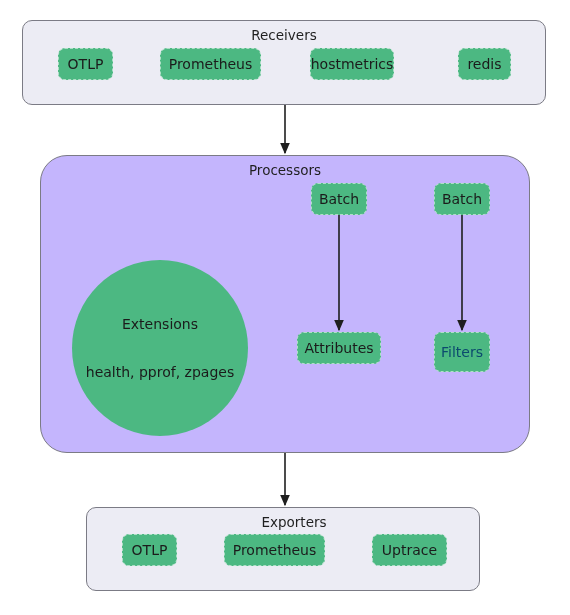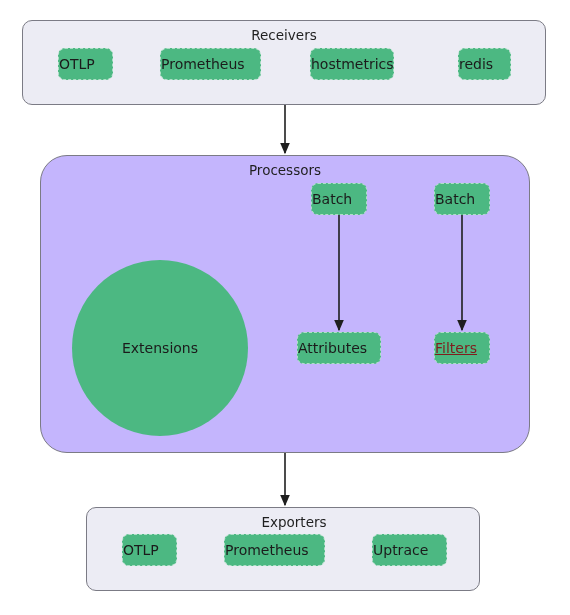--- a/index.html
+++ b/index.html
@@ -42,21 +42,21 @@
 
   
   .node {
     position: absolute;
     background: #4cb882;
     border: 1px dashed rgba(255,255,255,0.55);
     border-radius: 7px;
     box-sizing: border-box;
     display: flex;
     align-items: center;
-    justify-content: flex-start;
+    justify-content: center;
     color: #1b1b1b;
     font-size: 14px;
     white-space: nowrap;
   }
 
   
   .circle-node {
     position: absolute;
     background: #4cb882;
     border-radius: 50%;
@@ -98,31 +98,32 @@
       <span>hostmetrics</span>
     </div>
     <div class="node" style="left: 458px; top: 48px; width: 53px; height: 32px; background: rgb(76, 184, 130); color: rgb(27, 27, 27);">
       <span>redis</span>
     </div>
     <div class="group" style="left: 40px; top: 155px; width: 490px; height: 298px; background: #c4b5fd; border-color: rgb(123, 123, 133); border-radius: 27px;">
       <div class="group-title" style="top: 6px; color: rgb(31, 31, 31);">Processors</div>
     </div>
     <div class="circle-node" style="left: 72px; top: 260px; width: 176px; height: 176px; background: rgb(76, 184, 130); color: rgb(27, 27, 27);">
       <div>Extensions</div>
+      <div>health, pprof, zpages</div>
     </div>
     <div class="node" style="left: 311px; top: 183px; width: 56px; height: 32px; background: rgb(76, 184, 130); color: rgb(27, 27, 27);">
       <span>Batch</span>
     </div>
     <div class="node" style="left: 434px; top: 183px; width: 56px; height: 32px; background: rgb(76, 184, 130); color: rgb(27, 27, 27);">
       <span>Batch</span>
     </div>
     <div class="node" style="left: 297px; top: 332px; width: 84px; height: 32px; background: rgb(76, 184, 130); color: rgb(27, 27, 27);">
       <span>Attributes</span>
     </div>
-    <div class="node" style="left: 434px; top: 332px; width: 56px; height: 32px; background: rgb(76, 184, 130); color: #7f1d1d; text-decoration: underline;">
+    <div class="node" style="left: 434px; top: 332px; width: 56px; height: 40px; background: rgb(76, 184, 130); color: #0c4a6e;">
       <span>Filters</span>
     </div>
     <div class="group" style="left: 86px; top: 507px; width: 394px; height: 84px; background: rgb(236, 236, 244); border-color: rgb(123, 123, 133);">
       <div class="group-title" style="top: 6px; color: rgb(31, 31, 31); padding-left: 11px;">Exporters</div>
     </div>
     <div class="node" style="left: 122px; top: 534px; width: 55px; height: 32px; background: rgb(76, 184, 130); color: rgb(27, 27, 27);">
       <span>OTLP</span>
     </div>
     <div class="node" style="left: 224px; top: 534px; width: 101px; height: 32px; background: rgb(76, 184, 130); color: rgb(27, 27, 27);">
       <span>Prometheus</span>

